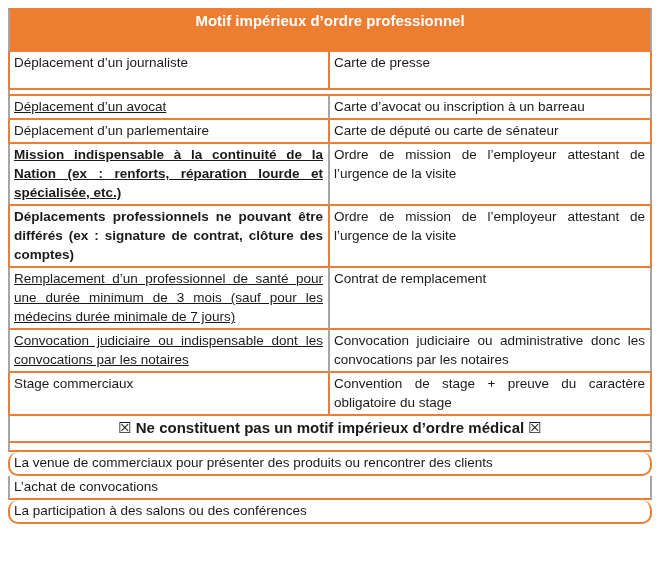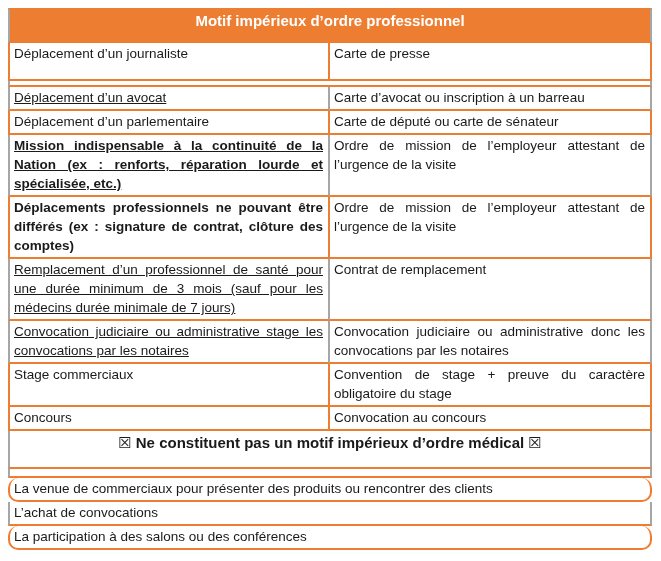--- a/index.html
+++ b/index.html
@@ -33,42 +33,42 @@
     text-align: justify;
     overflow: hidden;
   }
   
   tr.hdr td {
     background: var(--accent-orange);
     color: var(--header-text);
     font-weight: bold;
     font-size: 15px;
     text-align: center;
-    padding: 1px 4px 11px 4px;
+    padding: 1px 4px 20px 4px;
     border-top: 2px solid var(--accent-orange);
     border-left: 2px solid var(--border-gray);
     border-right: 2px solid var(--border-gray);
   }
   
   tr.o td.l { border-left: 2px solid var(--accent-orange); border-right: 2px solid var(--accent-orange); }
   tr.o td.r { border-right: 2px solid var(--accent-orange); margin-top: 26px; }
   tr.o td.f { border-left: 2px solid var(--accent-orange); border-right: 2px solid var(--accent-orange); border-radius: 10px; }
   
   tr.g td.l { border-left: 2px solid var(--border-gray); border-right: 2px solid var(--border-gray); text-decoration: underline; }
   tr.g td.r { border-right: 2px solid var(--border-gray); }
   tr.g td.f { border-left: 2px solid var(--border-gray); border-right: 2px solid var(--border-gray); }
 
   tr.tall td { height: 38px; }
   tr.spacer td { height: 6px; padding: 0; }
   tr.spacer2 td { height: 9px; padding: 0; }
   tr.section td {
     font-weight: bold;
     font-size: 15px;
     text-align: center;
-    padding: 2px 4px 15px 4px;
+    padding: 2px 4px 4px 4px;
   }
   td.b { font-weight: bold; }
 </style>
 </head>
 <body>
 
 <div class="page">
   <table class="motifs">
     <colgroup>
         <col style="width:50%">
@@ -109,34 +109,30 @@
       <td class="r">Ordre de mission de l’employeur attestant de l’urgence de la visite</td>
     </tr>
 
     <tr class="g">
       <td class="l">Remplacement d’un professionnel de santé pour une durée minimum de 3 mois (sauf pour les médecins durée minimale de 7 jours)</td>
       <td class="r">Contrat de remplacement</td>
     </tr>
 
 
     <tr class="g">
-      <td class="l">Convocation judiciaire ou administrative stage les convocations par les notaires</td>
+      <td class="l">Convocation judiciaire ou indispensable dont les convocations par les notaires</td>
       <td class="r">Convocation judiciaire ou administrative donc les convocations par les notaires</td>
     </tr>
 
     <tr class="o">
       <td class="l">Stage commerciaux</td>
       <td class="r">Convention de stage + preuve du caractère obligatoire du stage</td>
     </tr>
 
 
-    <tr class="o">
-      <td class="l">Concours</td>
-      <td class="r">Convocation au concours</td>
-    </tr>
 
     <tr class="section g">
       <td colspan="2" class="f">☒ Ne constituent pas un motif impérieux d’ordre médical ☒</td>
     </tr>
 
     <tr class="spacer2 g">
       <td colspan="2" class="f"></td>
     </tr>
 
     <tr class="o">

